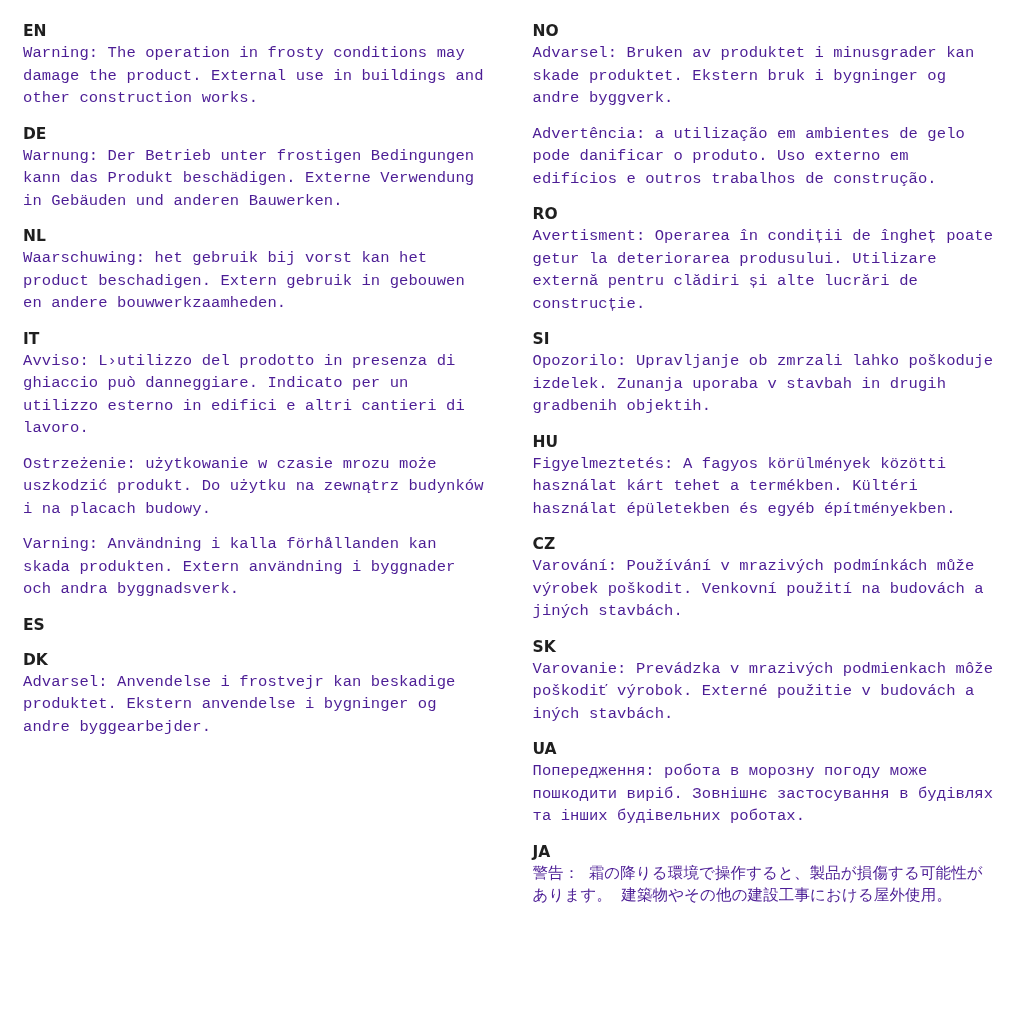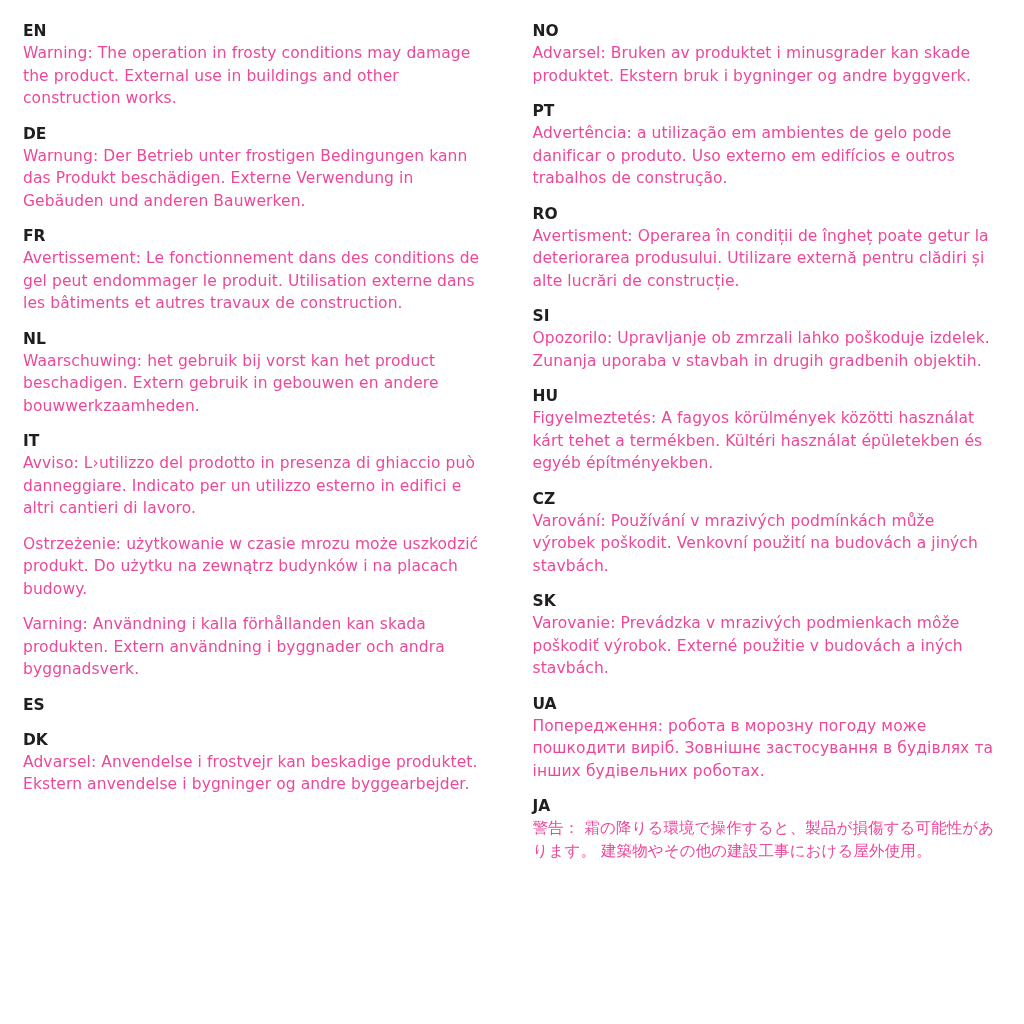--- a/index.html
+++ b/index.html
@@ -29,44 +29,41 @@
   .code {
     font-weight: bold;
     font-size: 15.5px;
     line-height: 22px;
     color: #1f1f1f;
   }
   .text {
     font-size: 15.5px;
     line-height: 22.5px;
     letter-spacing: 0.1px;
-    color: #ec4899;
+    color: #4c1d95;
+    font-family: Liberation Mono, monospace;
   }
 </style>
 </head>
 <body>
 
 <div class="doc">
 
   <div class="col">
 
     <div class="section">
       <div class="code">EN</div>
       <div class="text">Warning: The operation in frosty conditions may damage the product. External use in buildings and other construction works.</div>
     </div>
 
     <div class="section">
       <div class="code">DE</div>
       <div class="text">Warnung: Der Betrieb unter frostigen Bedingungen kann das Produkt beschädigen. Externe Verwendung in Gebäuden und anderen Bauwerken.</div>
     </div>
 
-    <div class="section">
-      <div class="code">FR</div>
-      <div class="text">Avertissement: Le fonctionnement dans des conditions de gel peut endommager le produit. Utilisation externe dans les bâtiments et autres travaux de construction.</div>
-    </div>
 
     <div class="section">
       <div class="code">NL</div>
       <div class="text">Waarschuwing: het gebruik bij vorst kan het product beschadigen. Extern gebruik in gebouwen en andere bouwwerkzaamheden.</div>
     </div>
 
     <div class="section">
       <div class="code">IT</div>
       <div class="text">Avviso: L›utilizzo del prodotto in presenza di ghiaccio può danneggiare. Indicato per un utilizzo esterno in edifici e altri cantieri di lavoro.</div>
     </div>
@@ -91,21 +88,20 @@
   </div>
 
   <div class="col">
 
     <div class="section">
       <div class="code">NO</div>
       <div class="text">Advarsel: Bruken av produktet i minusgrader kan skade produktet. Ekstern bruk i bygninger og andre byggverk.</div>
     </div>
 
     <div class="section">
-      <div class="code">PT</div>
       <div class="text">Advertência: a utilização em ambientes de gelo pode danificar o produto. Uso externo em edifícios e outros trabalhos de construção.</div>
     </div>
 
     <div class="section">
       <div class="code">RO</div>
       <div class="text">Avertisment: Operarea în condiții de îngheț poate getur la deteriorarea produsului. Utilizare externă pentru clădiri și alte lucrări de construcție.</div>
     </div>
 
     <div class="section">
       <div class="code">SI</div>

